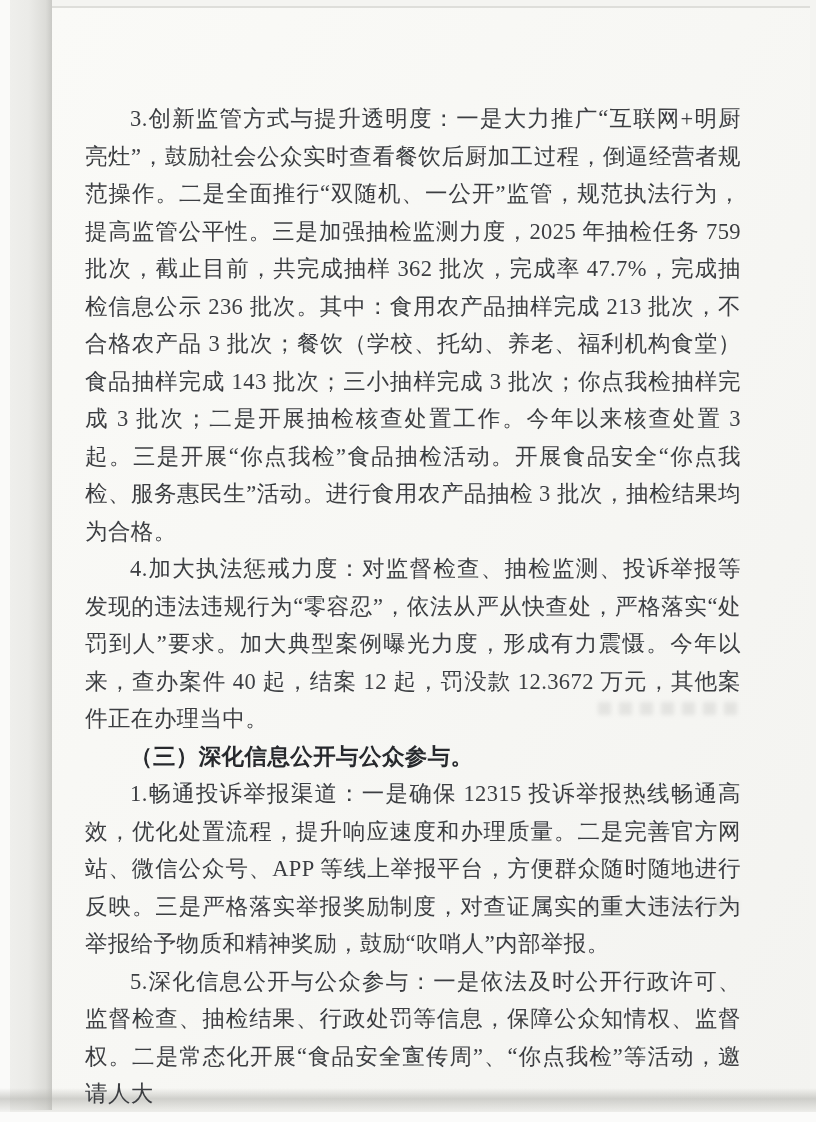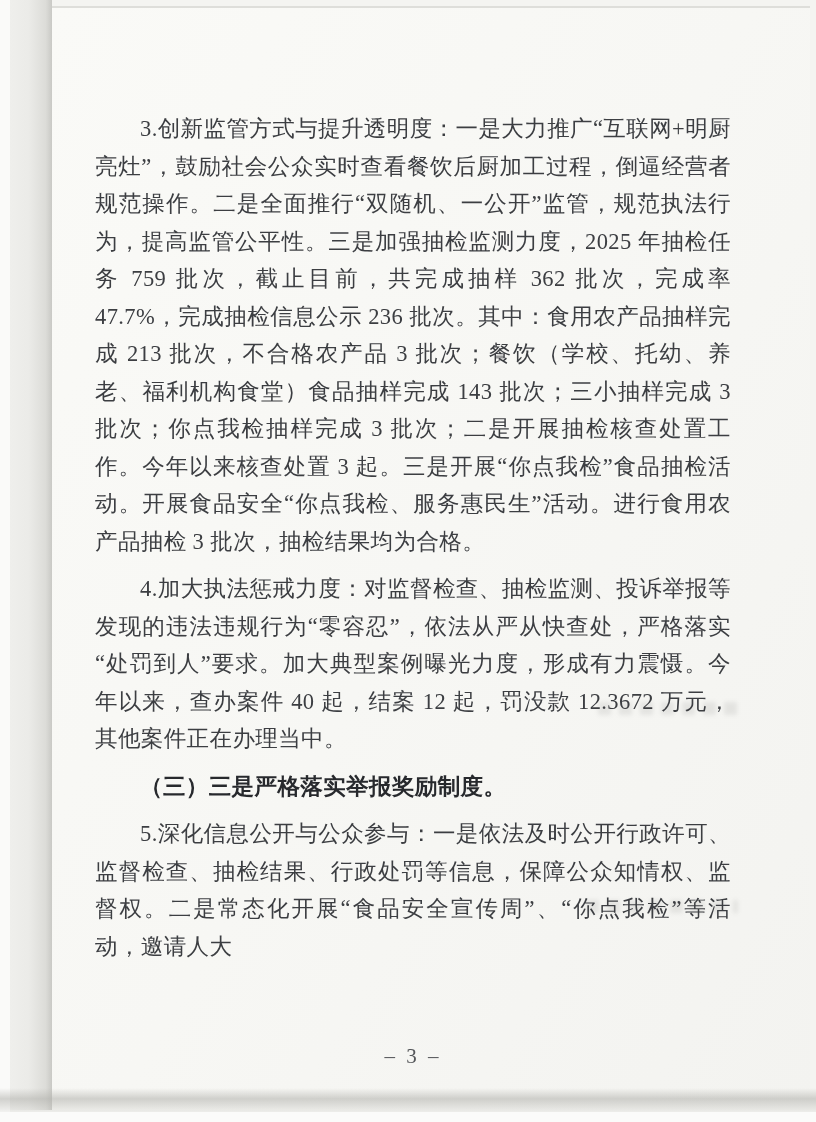--- a/index.html
+++ b/index.html
@@ -42,21 +42,21 @@
     background: rgba(200,200,196,0.5);
   }
   
   .content {
     position: absolute; left: 85px; width: 656px; top: 100px;
     font-size: 22.5px; line-height: 37.5px;
     color: #3c3e42;
     text-align: justify;
     letter-spacing: 0.4px;
   }
-  .content p { margin: 10px; text-indent: 2em; }
+  .content p { margin: 0; text-indent: 2em; }
   .content p.heading {
     font-weight: bold;
     color: #27292d;
   }
   .page-number {
     position: absolute; left: 85px; width: 656px; top: 1044px;
     text-align: center;
     font-size: 21px; color: #55575a; letter-spacing: 3px;
   }
   
@@ -78,18 +78,19 @@
   <div class="paper"></div>
   <div class="scan-bottom-band"></div>
   <div class="scan-bottom-white"></div>
 
   <div class="bleed bleed-1"></div>
   <div class="bleed bleed-2"></div>
 
   <div class="content">
     <p>3.创新监管方式与提升透明度：一是大力推广“互联网+明厨亮灶”，鼓励社会公众实时查看餐饮后厨加工过程，倒逼经营者规范操作。二是全面推行“双随机、一公开”监管，规范执法行为，提高监管公平性。三是加强抽检监测力度，2025 年抽检任务 759 批次，截止目前，共完成抽样 362 批次，完成率 47.7%，完成抽检信息公示 236 批次。其中：食用农产品抽样完成 213 批次，不合格农产品 3 批次；餐饮（学校、托幼、养老、福利机构食堂）食品抽样完成 143 批次；三小抽样完成 3 批次；你点我检抽样完成 3 批次；二是开展抽检核查处置工作。今年以来核查处置 3 起。三是开展“你点我检”食品抽检活动。开展食品安全“你点我检、服务惠民生”活动。进行食用农产品抽检 3 批次，抽检结果均为合格。</p>
     <p>4.加大执法惩戒力度：对监督检查、抽检监测、投诉举报等发现的违法违规行为“零容忍”，依法从严从快查处，严格落实“处罚到人”要求。加大典型案例曝光力度，形成有力震慑。今年以来，查办案件 40 起，结案 12 起，罚没款 12.3672 万元，其他案件正在办理当中。</p>
-    <p class="heading">（三）三是严格落实举报奖励制度。</p>
+    <p class="heading">（三）深化信息公开与公众参与。</p>
+    <p>1.畅通投诉举报渠道：一是确保 12315 投诉举报热线畅通高效，优化处置流程，提升响应速度和办理质量。二是完善官方网站、微信公众号、APP 等线上举报平台，方便群众随时随地进行反映。三是严格落实举报奖励制度，对查证属实的重大违法行为举报给予物质和精神奖励，鼓励“吹哨人”内部举报。</p>
     <p>5.深化信息公开与公众参与：一是依法及时公开行政许可、监督检查、抽检结果、行政处罚等信息，保障公众知情权、监督权。二是常态化开展“食品安全宣传周”、“你点我检”等活动，邀请人大</p>
   </div>
 
   <div class="page-number">– 3 –</div>
 </div>
 
 </body></html>

